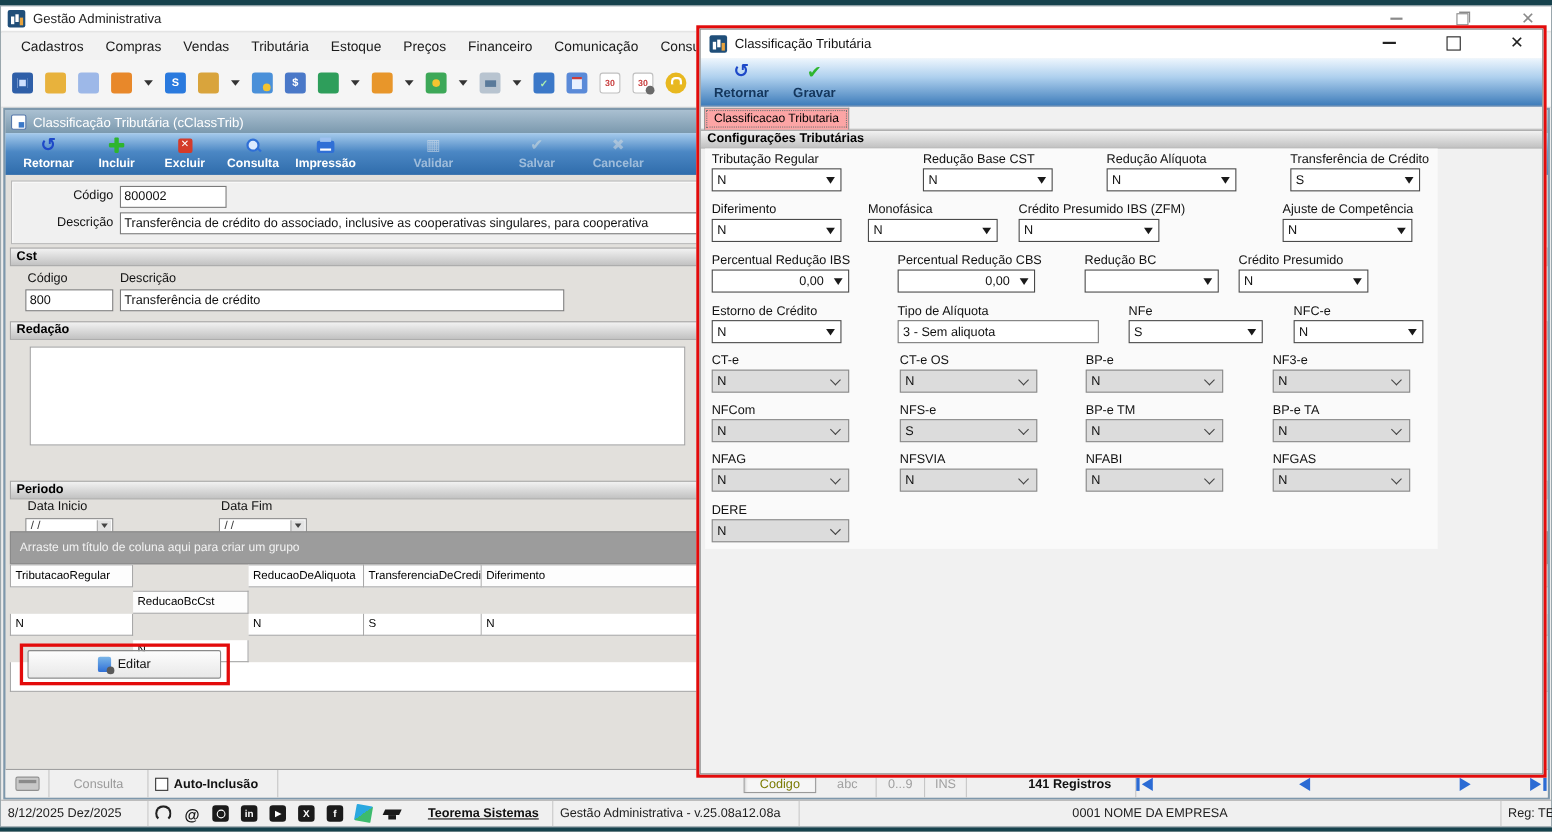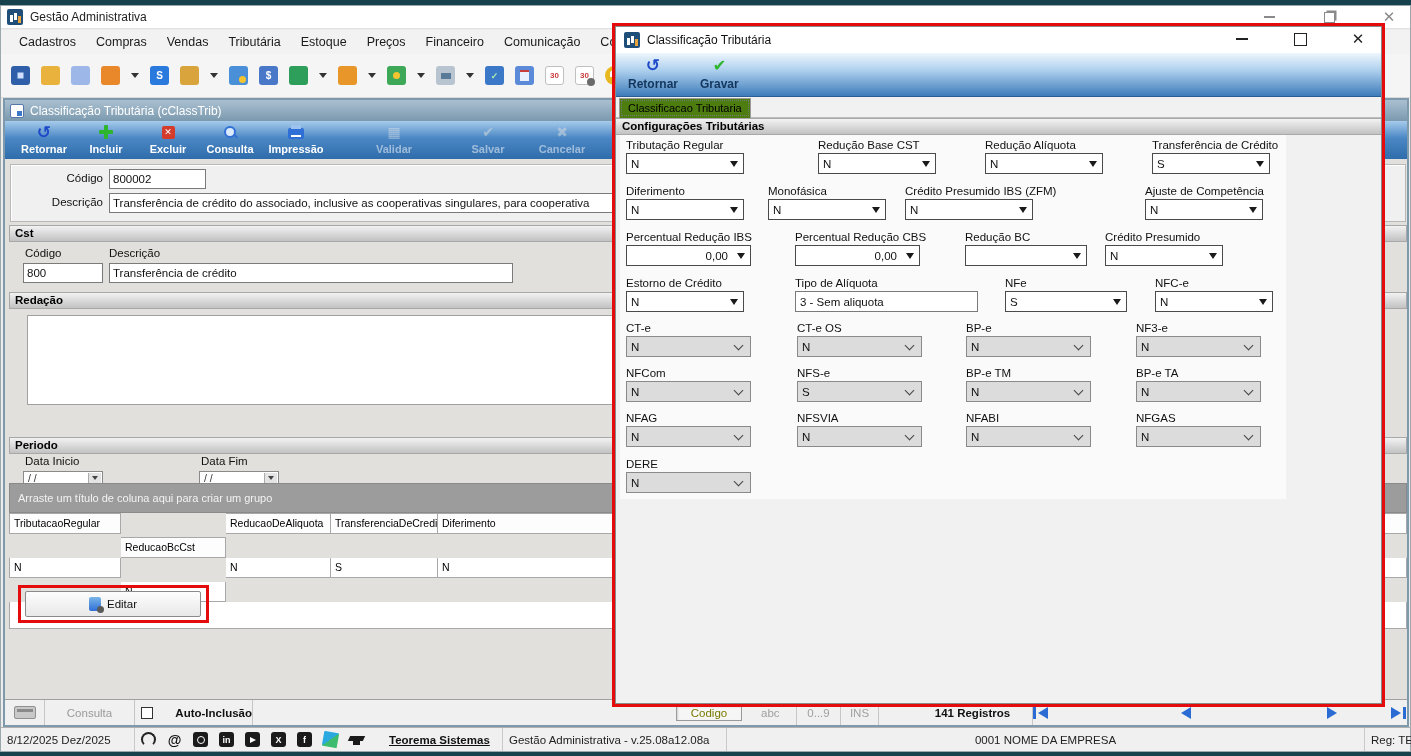--- a/index.html
+++ b/index.html
@@ -91,21 +91,21 @@
   .gempty { height:27px; background:#fff; border:1px solid #a8a8a8; border-top:none; }
   .c1{width:112px;} .c2{width:105px;margin-top:24px;} .c3{width:105px;} .c4{width:107px;} .c5{flex:1;}
 
   .editar-btn { position:absolute; left:20px; top:491px; width:176px; height:26px; background:linear-gradient(#fdfdfd,#e8e8e8); border:1px solid #8a8a8a; border-radius:2px; display:flex; align-items:center; justify-content:center; gap:6px; font-size:11.5px; color:#111; cursor:pointer; z-index:3;}
   .editar-icon { width:12px; height:14px; background:linear-gradient(#7ab6e8,#2f6fd6); border-radius:2px; position:relative;}
   .editar-icon::after { content:""; position:absolute; right:-3px; bottom:-2px; width:7px; height:7px; border-radius:50%; background:#5a5a5a; }
   .annotation-box { position:absolute; left:13px; top:485px; width:191px; height:38px; border:3px solid #e30b0b; z-index:4; pointer-events:none;}
 
   
   .child-footer { position:absolute; left:0; bottom:0; width:100%; height:26px; background:#f0f0f0; border-top:1px solid #a0a0a0; font-size:11.5px; z-index:5;}
-  .cf-cell { position:absolute; top:0; height:100%; display:flex; align-items:center; border-right:1px solid #c6c6c6;justify-content:space-between; }
+  .cf-cell { position:absolute; top:0; height:100%; display:flex; align-items:center; border-right:1px solid #c6c6c6; }
   .kbd-icon { width:22px; height:13px; background:#c8c8c8; border:1px solid #909090; border-radius:2px; position:relative;}
   .kbd-icon::after{content:""; position:absolute; left:2px; top:2px; right:2px; height:3px; background:#8a8a8a;}
   .consulta-lbl { color:#9a9a9a; }
   .chk { width:12px; height:12px; border:1px solid #333; background:#fff; margin-right:5px; flex:0 0 auto;}
   .auto-lbl { font-weight:bold; color:#111; }
   .footer-desc { color:#00218a; font-weight:bold; white-space:nowrap; overflow:hidden; }
   .codigo-box { border:1px solid #9a9a9a; background:#f6f6f6; box-shadow:inset 1px 1px 2px #d0d0d0; color:#7a7a00; padding:1px 14px; font-size:11.5px; }
   .mode-lbl { color:#a0a0a0; }
   .registros { font-weight:bold; color:#111; }
   .nav { position:absolute; top:7px; display:flex; align-items:center; gap:2px; cursor:pointer;}
@@ -121,34 +121,34 @@
   .si-at { background:transparent; color:#111; font-size:14px; font-weight:bold;}
   .si-insta::after { content:""; width:6px; height:6px; border:1.5px solid #fff; border-radius:50%;}
   .si-yt::after { content:""; width:0; height:0; border-top:3.5px solid transparent; border-bottom:3.5px solid transparent; border-left:6px solid #fff; }
   .si-kite { background:linear-gradient(135deg,#2aa8e0 50%,#3dbb6e 50%); transform:rotate(10deg); border-radius:1px;}
   .si-cap { background:transparent; position:relative;}
   .si-cap::before { content:""; position:absolute; left:0; top:4px; width:15px; height:5px; background:#1a1a1a; transform:skewX(-25deg);}
   .si-cap::after { content:""; position:absolute; left:4px; top:9px; width:7px; height:4px; background:#1a1a1a;}
   .teorema-link { font-weight:bold; text-decoration:underline; color:#111; }
 
   
-  .dialog { position:absolute; left:612px; top:23px; width:773px; height:684px; border:3px solid #e30b0b; z-index:10; background:#f1f1f1;padding-left:44px; }
+  .dialog { position:absolute; left:633px; top:23px; width:773px; height:684px; border:3px solid #e30b0b; z-index:10; background:#f1f1f1;padding-left:44px; }
   .dlg-inner { position:absolute; inset:0; border:1px solid #8a8a8a; background:#f1f1f1; overflow:hidden;}
   .dlg-titlebar { position:absolute; left:0; top:0; width:100%; height:26px; background:#fff; display:flex; align-items:center; padding-left:8px; }
   .dlg-titlebar .title { font-size:12px; color:#111; margin-left:7px;}
   .dlg-controls { position:absolute; right:16px; top:5px; display:flex; gap:44px; align-items:center;}
   .dwc-min::after{content:""; width:12px; height:1.5px; background:#222;}
   .dwc-max::after{content:""; width:11px; height:11px; border:1.5px solid #222;}
   .dwc-close{ color:#222; font-size:15px; font-family:"DejaVu Sans",sans-serif;}
   .dlg-toolbar { position:absolute; left:0; top:26px; width:100%; height:44px; background:linear-gradient(180deg,#eef6fd 0%,#aed0ee 40%,#3e7cba 100%); display:flex; align-items:flex-start; padding:3px 0 0 8px; gap:14px; border-bottom:1px solid #2a5d94;}
   .dbtn { display:flex; flex-direction:column; align-items:center; justify-content:space-between; height:36px; padding:1px 4px; cursor:pointer;}
   .dbtn .lbl { font-size:12px; font-weight:bold; color:#14365c; }
   .ic-gravar { color:#2eb52e; font-size:16px; font-weight:bold; }
   .dlg-tabrow { position:absolute; left:0; top:70px; width:100%; height:21px; background:#f1f1f1; border-bottom:1px solid #bdbdbd;}
-  .dlg-tab { position:absolute; left:3px; top:1px; height:20px; background:#4d7c0f; border:1px solid #9a9a9a; border-bottom:none; font-size:11px; padding:3px 8px 0 8px; outline:1px dotted #777; outline-offset:-3px;}
+  .dlg-tab { position:absolute; left:3px; top:1px; height:20px; background:#fca5a5; border:1px solid #9a9a9a; border-bottom:none; font-size:11px; padding:3px 8px 0 8px; outline:1px dotted #777; outline-offset:-3px;}
   .dlg-band { position:absolute; left:0px; top:91px; width:100%; height:17px; background:linear-gradient(180deg,#f2f2f2,#c2c2c2); border-top:1px solid #a8a8a8; border-bottom:1px solid #a8a8a8; font-size:11.5px; font-weight:bold; padding:1px 0 0 6px;}
   .dlg-fieldsbg { position:absolute; left:4px; top:108px; width:666px; height:364px; background:#fafafa; }
   .dlg-field { position:absolute; height:38px; }
   .dlg-label { font-size:11.5px; color:#111; margin-bottom:2px; white-space:nowrap;}
   .combo { height:21px; border:1px solid #4a4a4a; background:#fff; display:flex; align-items:center; font-size:11.5px; color:#111; padding:0 4px; position:relative; cursor:pointer;}
   .combo .arr { position:absolute; right:5px; top:7px; width:0; height:0; border-left:4.5px solid transparent; border-right:4.5px solid transparent; border-top:6px solid #1a1a1a; }
   .combo.num { justify-content:flex-end; padding-right:22px; }
   .combo.win { background:#dcdcdc; border:1px solid #8a8a8a; }
   .combo.win .arr { border:none; width:7px; height:7px; border-right:1.7px solid #444; border-bottom:1.7px solid #444; transform:rotate(45deg); top:5px; right:8px;}
   .combo.txt { border:1px solid #7a7a7a; cursor:text;}

